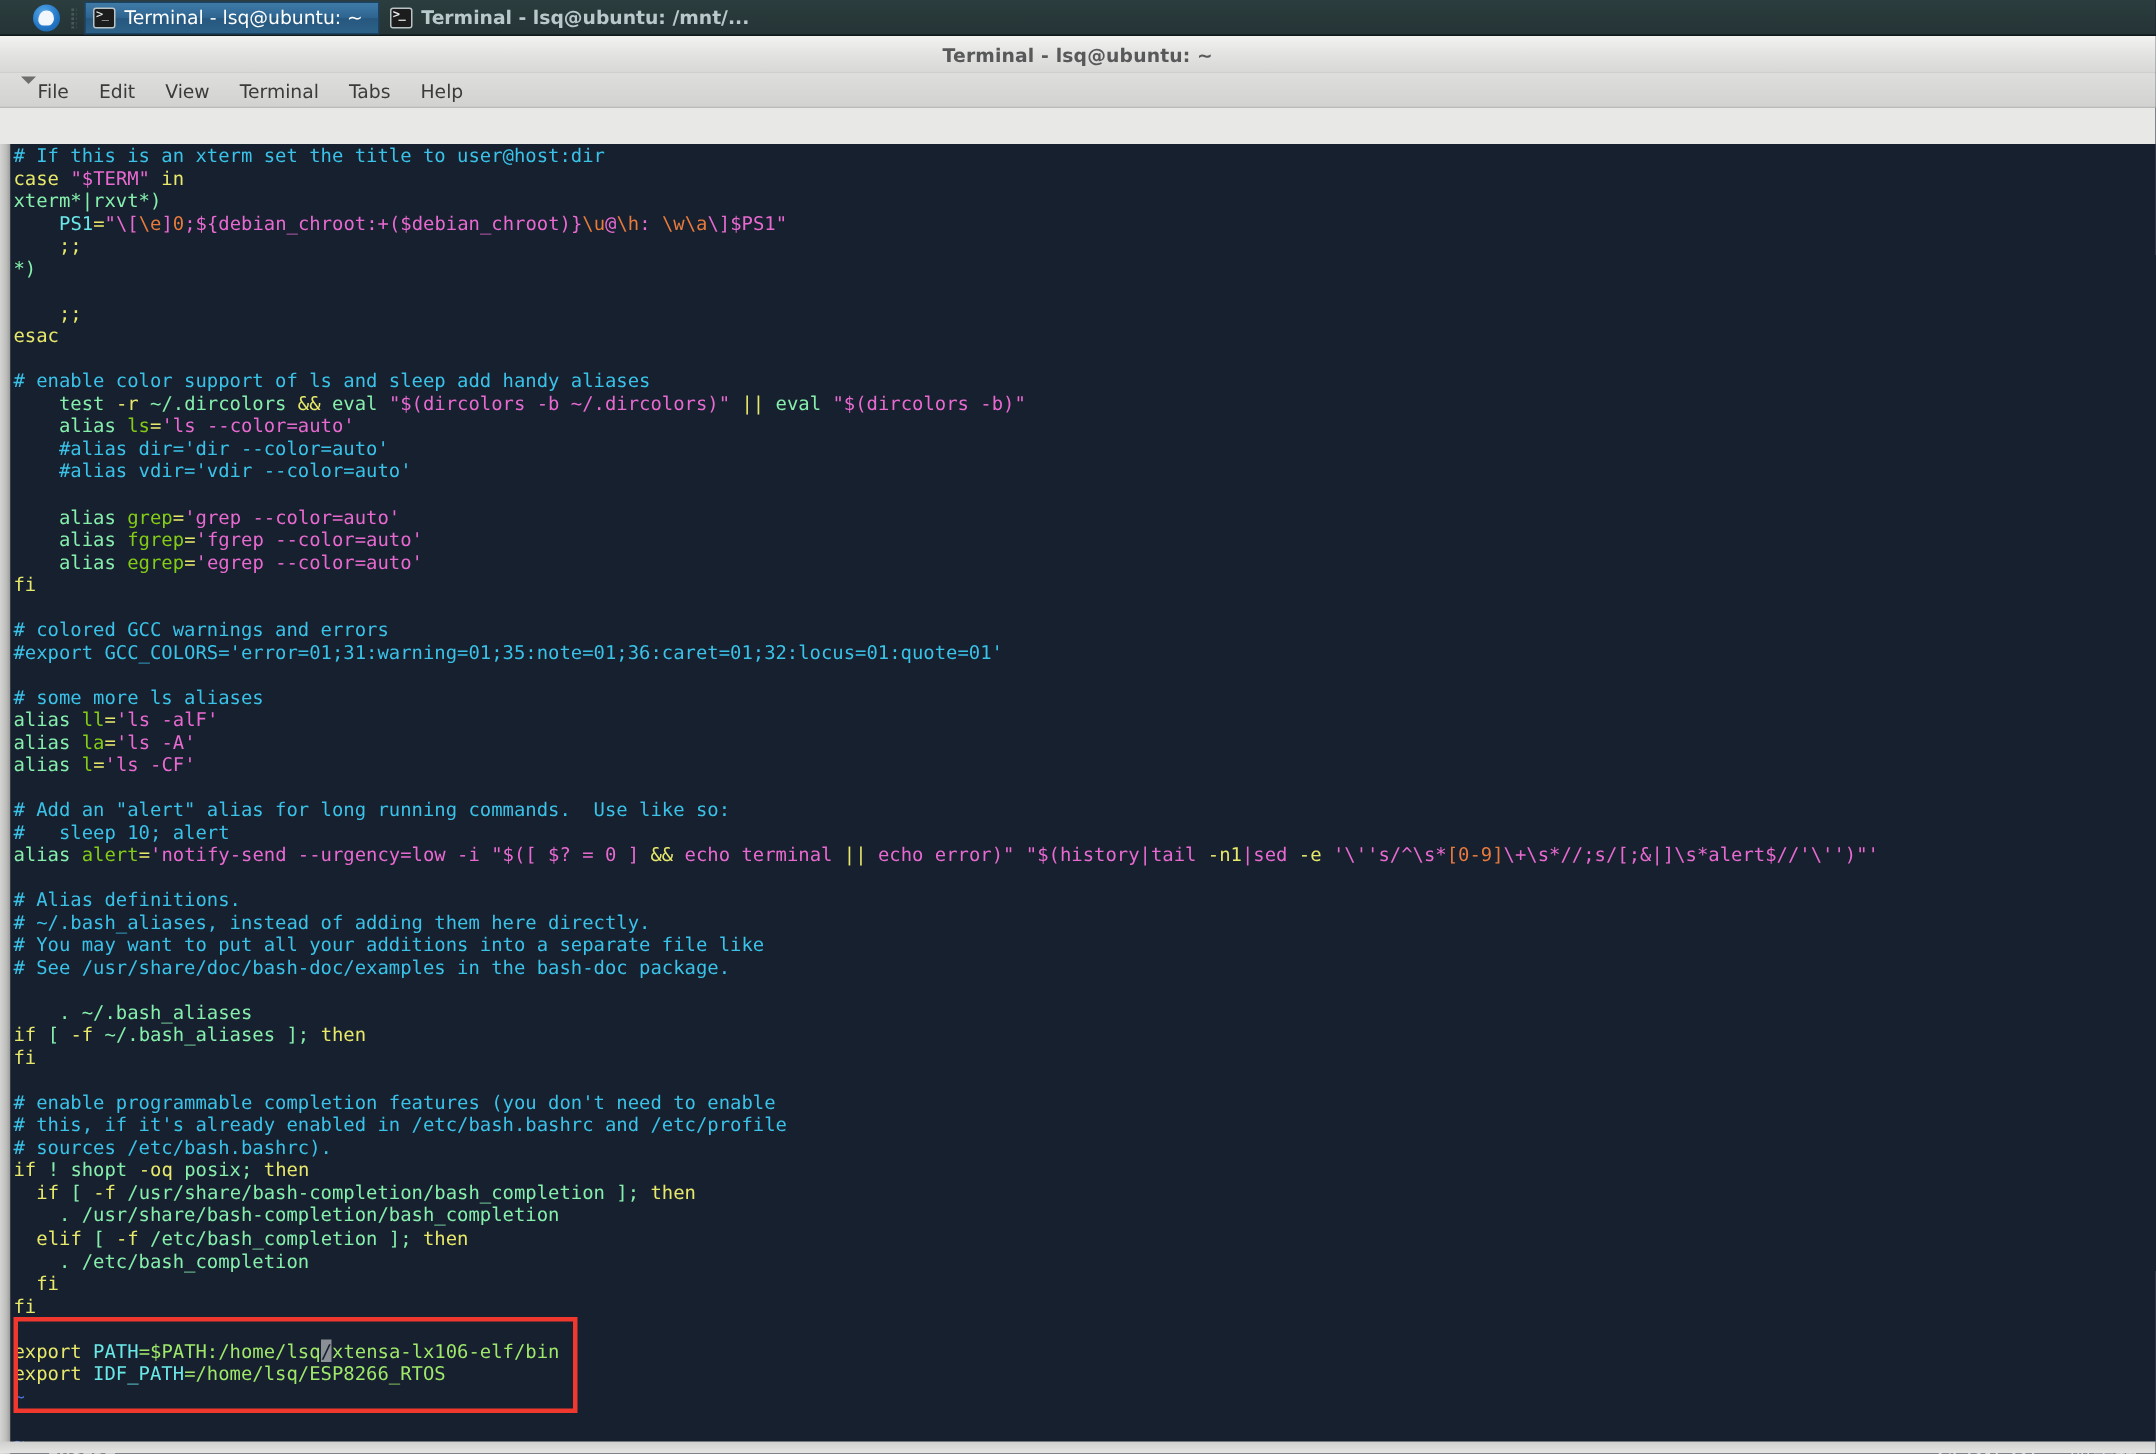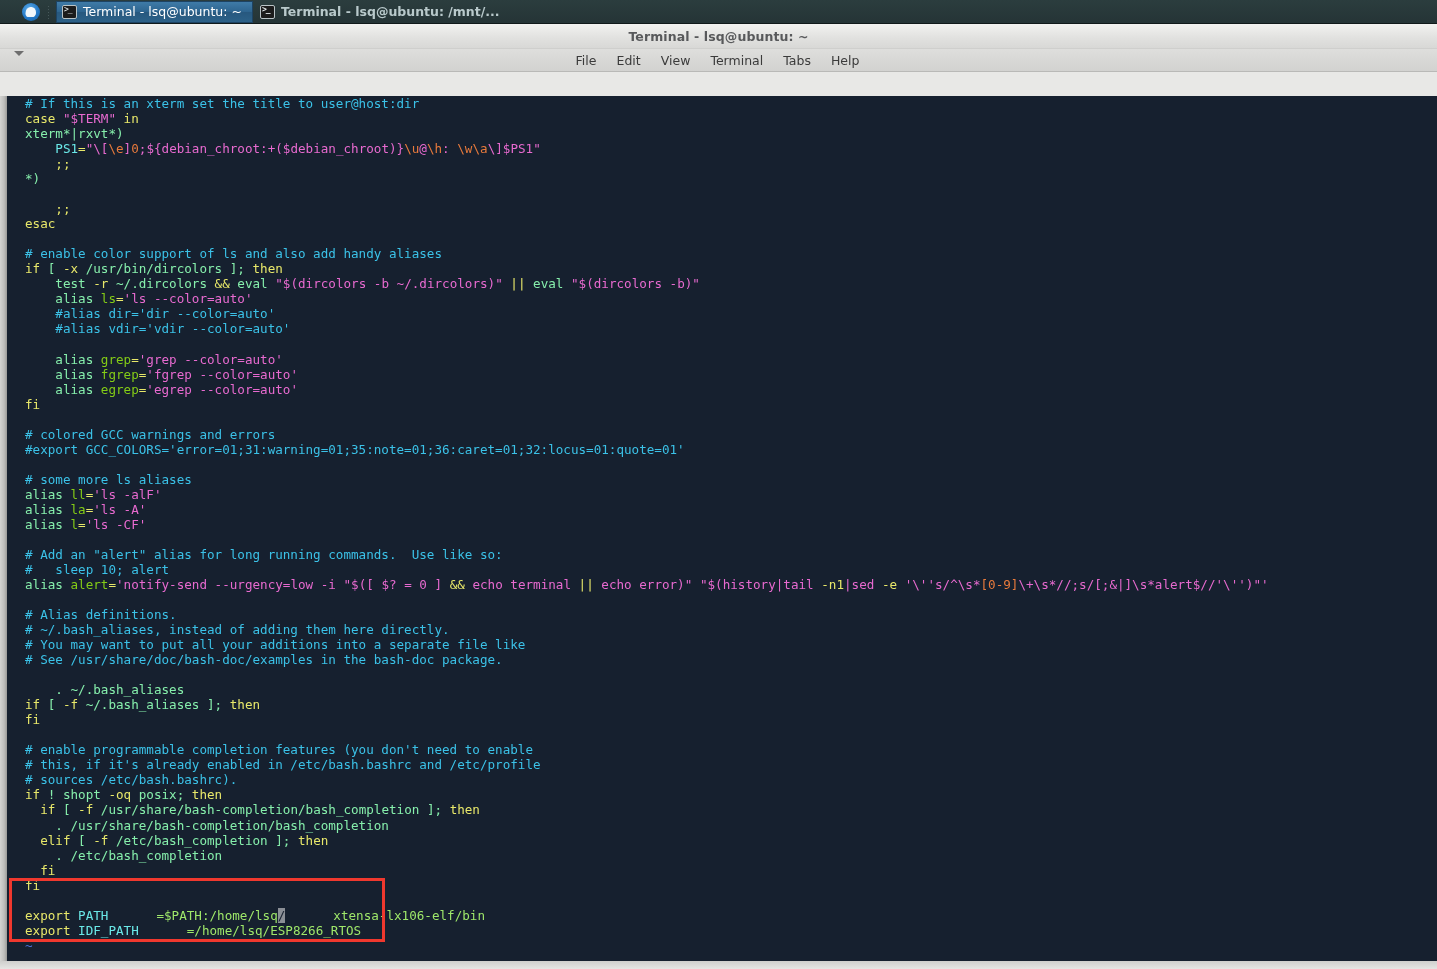--- a/index.html
+++ b/index.html
@@ -71,23 +71,22 @@
     display: flex; align-items: center; justify-content: center;
     border-bottom: 1px solid #cfcfcd;
   }
   #window-title {
     font-size: 12.5px; font-weight: bold; color: #58595b;
     letter-spacing: 0.1px;
   }
   #menubar {
     height: 23px; width: 100%;
     background: linear-gradient(to bottom, #dededc 0%, #d2d2d0 100%);
-    display: flex; align-items: center; padding-left: 0;
+    display: flex; align-items: center; padding-left: 16px;
     border-bottom: 1px solid #b9b9b7;
-    justify-content: center;
   }
   .menu-item {
     font-size: 12.5px; color: #3b3b3b; padding: 2px 9px; margin-right: 2px;
   }
   #menu-caret {
     position: absolute; left: 14px; top: 27px;
     width: 0; height: 0;
     border-left: 5px solid transparent;
     border-right: 5px solid transparent;
     border-top: 5px solid #6e6e6e;
@@ -106,33 +105,33 @@
   }
   #term-screen {
     position: relative; flex: 1; height: 100%;
     background: #16202f;
     padding: 0 0 0 2px;
     font-family: "DejaVu Sans Mono", monospace;
     font-size: 12.6px;
     line-height: 15.04px;
     overflow: hidden;
   }
-  .line { white-space: pre; height: 15.04px; margin-left: 16px; }
+  .line { white-space: pre; height: 15.04px; }
 
   
   .c-comment { color: #3bc2e8; }             
   .c-stmt    { color: #e8e86a; }             
   .c-string  { color: #e86ad0; }             
   .c-ident   { color: #86efac; }             
   .c-const   { color: #e87a3c; }             
   .c-func    { color: #84cc16; font-weight: normal; }
   .c-special { color: #e87a3c; }             
   .c-var     { color: #6ae8e8; font-weight: normal; }
   .c-op      { color: #e8e86a; }
-  .c-green   { color: #9fe86a; padding-left: 48px; }
+  .c-green   { color: #9fe86a; }
 
   .tilde { color: #4b6fd4; }
 
   #cursor-block {
     display: inline-block;
     background: #8b8f96;
     color: #16202f;
   }
 
   
@@ -203,22 +202,21 @@
           <div class="line"><span class="c-comment"># If this is an xterm set the title to user@host:dir</span></div>
           <div class="line"><span class="c-stmt">case </span><span class="c-string">"$TERM"</span><span class="c-stmt"> in</span></div>
           <div class="line"><span class="c-ident">xterm*|rxvt*)</span></div>
           <div class="line"><span class="c-ident">    </span><span class="c-var">PS1</span><span class="c-op">=</span><span class="c-string">"\[</span><span class="c-special">\e</span><span class="c-string">]</span><span class="c-const">0</span><span class="c-string">;${debian_chroot:+($debian_chroot)}</span><span class="c-special">\u</span><span class="c-string">@</span><span class="c-special">\h</span><span class="c-string">: </span><span class="c-special">\w</span><span class="c-special">\a</span><span class="c-string">\]</span><span class="c-string">$PS1"</span></div>
           <div class="line"><span class="c-stmt">    ;;</span></div>
           <div class="line"><span class="c-ident">*)</span></div>
           <div class="line">&nbsp;</div>
           <div class="line"><span class="c-stmt">    ;;</span></div>
           <div class="line"><span class="c-stmt">esac</span></div>
           <div class="line">&nbsp;</div>
-          <div class="line"><span class="c-comment"># enable color support of ls and also add handy aliases</span></div>
-          <div class="line"><span class="c-stmt">if</span><span class="c-ident"> [ </span><span class="c-stmt">-x</span><span class="c-ident"> /usr/bin/dircolors ]; </span><span class="c-stmt">then</span></div>
+          <div class="line"><span class="c-comment"># enable color support of ls and sleep add handy aliases</span></div>
           <div class="line"><span class="c-ident">    test </span><span class="c-stmt">-r</span><span class="c-ident"> ~/.dircolors </span><span class="c-op">&amp;&amp;</span><span class="c-ident"> eval </span><span class="c-string">"$(dircolors -b ~/.dircolors)"</span><span class="c-ident"> </span><span class="c-op">||</span><span class="c-ident"> eval </span><span class="c-string">"$(dircolors -b)"</span></div>
           <div class="line"><span class="c-ident">    alias </span><span class="c-func">ls</span><span class="c-op">=</span><span class="c-string">'ls --color=auto'</span></div>
           <div class="line"><span class="c-comment">    #alias dir='dir --color=auto'</span></div>
           <div class="line"><span class="c-comment">    #alias vdir='vdir --color=auto'</span></div>
           <div class="line">&nbsp;</div>
           <div class="line"><span class="c-ident">    alias </span><span class="c-func">grep</span><span class="c-op">=</span><span class="c-string">'grep --color=auto'</span></div>
           <div class="line"><span class="c-ident">    alias </span><span class="c-func">fgrep</span><span class="c-op">=</span><span class="c-string">'fgrep --color=auto'</span></div>
           <div class="line"><span class="c-ident">    alias </span><span class="c-func">egrep</span><span class="c-op">=</span><span class="c-string">'egrep --color=auto'</span></div>
           <div class="line"><span class="c-stmt">fi</span></div>
           <div class="line">&nbsp;</div>

